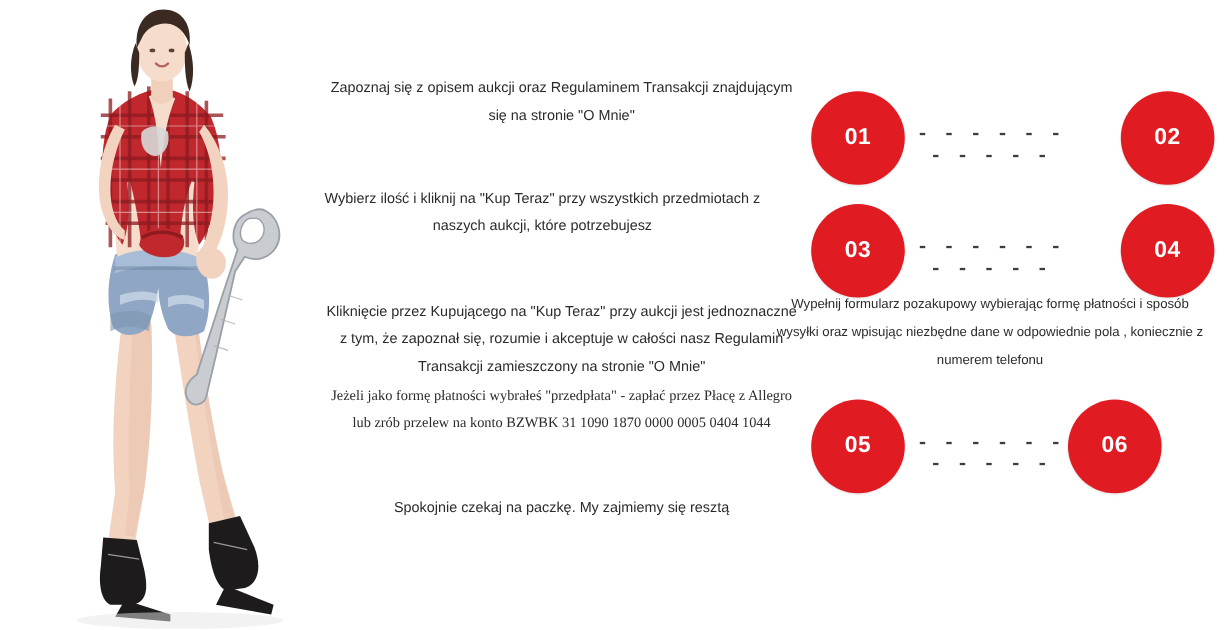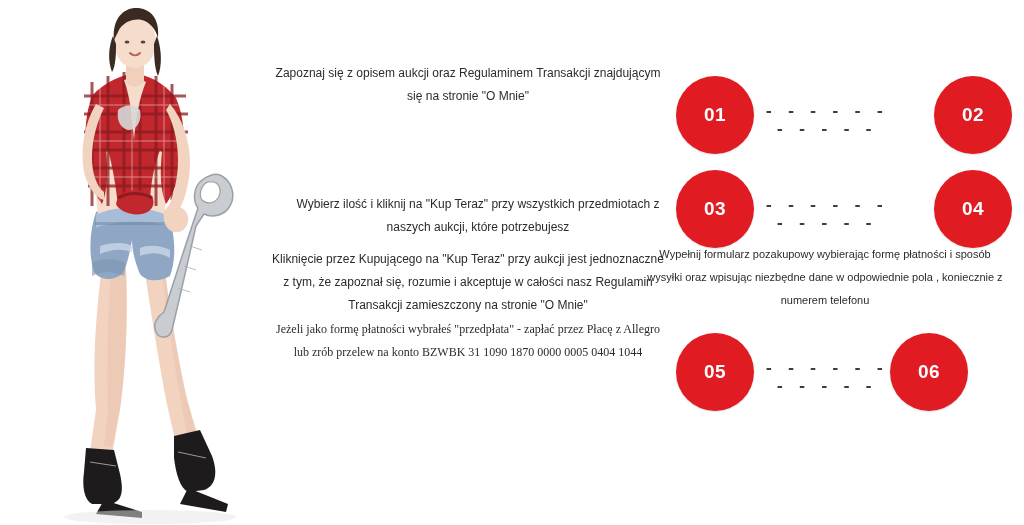--- a/index.html
+++ b/index.html
@@ -57,21 +57,21 @@
 
   
   .para {
     position: absolute;
     text-align: center;
     color: #2b2b2b;
     font-size: 12px;
     line-height: 23px;
   }
   .p1 { left: 268px; top: 62px;  width: 400px; }
-  .p2 { left: 278px; top: 154px; width: 400px; margin-top: 39px; }
+  .p2 { left: 252px; top: 154px; width: 400px; }
   .p3 { left: 268px; top: 248px; width: 400px; }
   .p4 { left: 268px; top: 318px; width: 400px; font-family: Liberation Serif, serif; }
   .p5 { left: 268px; top: 412px; width: 400px; }
   .p6 {
     left: 645px; top: 243px; width: 360px;
     font-size: 11px; line-height: 23px;
   }
 
   
   .badge {
@@ -220,20 +220,21 @@
 
       <ellipse cx="150" cy="517" rx="86" ry="7" fill="#e6e6e6" opacity="0.5"></ellipse>
     </svg>
   </div>
 
 
   <div class="para p1">Zapoznaj się z opisem aukcji oraz Regulaminem Transakcji znajdującym się na stronie "O Mnie"</div>
   <div class="para p2">Wybierz ilość i kliknij na "Kup Teraz" przy wszystkich przedmiotach z naszych aukcji, które potrzebujesz</div>
   <div class="para p3">Kliknięcie przez Kupującego na "Kup Teraz" przy aukcji jest jednoznaczne z tym, że zapoznał się, rozumie i akceptuje w całości nasz Regulamin Transakcji zamieszczony na stronie "O Mnie"</div>
   <div class="para p4">Jeżeli jako formę płatności wybrałeś "przedpłata" - zapłać przez Płacę z Allegro lub zrób przelew na konto BZWBK 31 1090 1870 0000 0005 0404 1044</div>
+  <div class="para p5">Spokojnie czekaj na paczkę. My zajmiemy się resztą</div>
   <div class="para p6">Wypełnij formularz pozakupowy wybierając formę płatności i sposób wysyłki oraz wpisując niezbędne dane w odpowiednie pola , koniecznie z numerem telefonu</div>
 
   <div class="badge b1">01</div>
   <div class="badge b2">02</div>
   <div class="badge b3">03</div>
   <div class="badge b4">04</div>
   <div class="badge b5">05</div>
   <div class="badge b6">06</div>
 
   <div class="dash d1">- - - - - - - - - - -</div>

